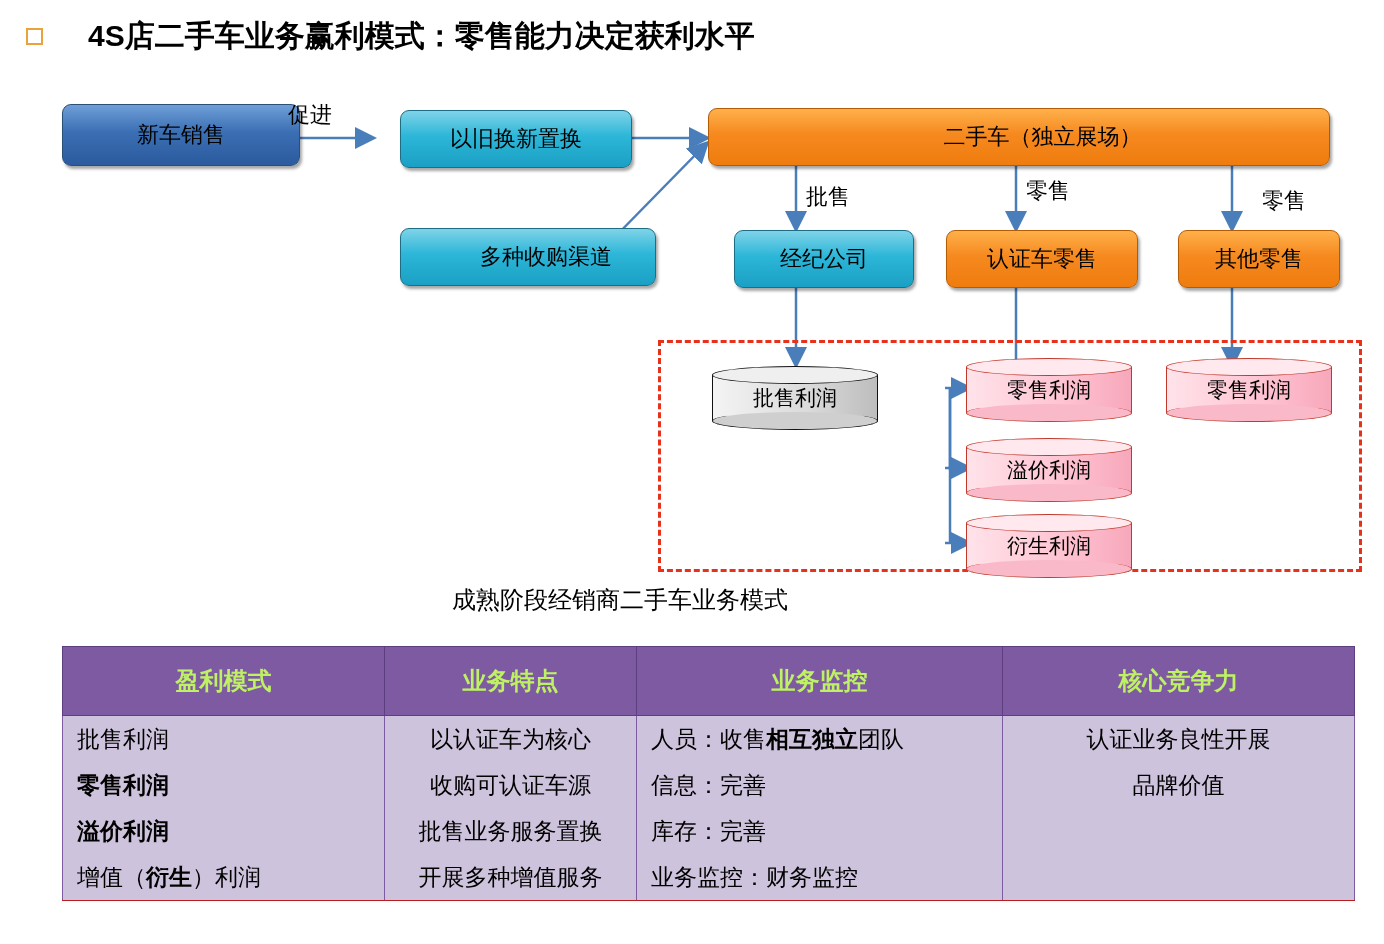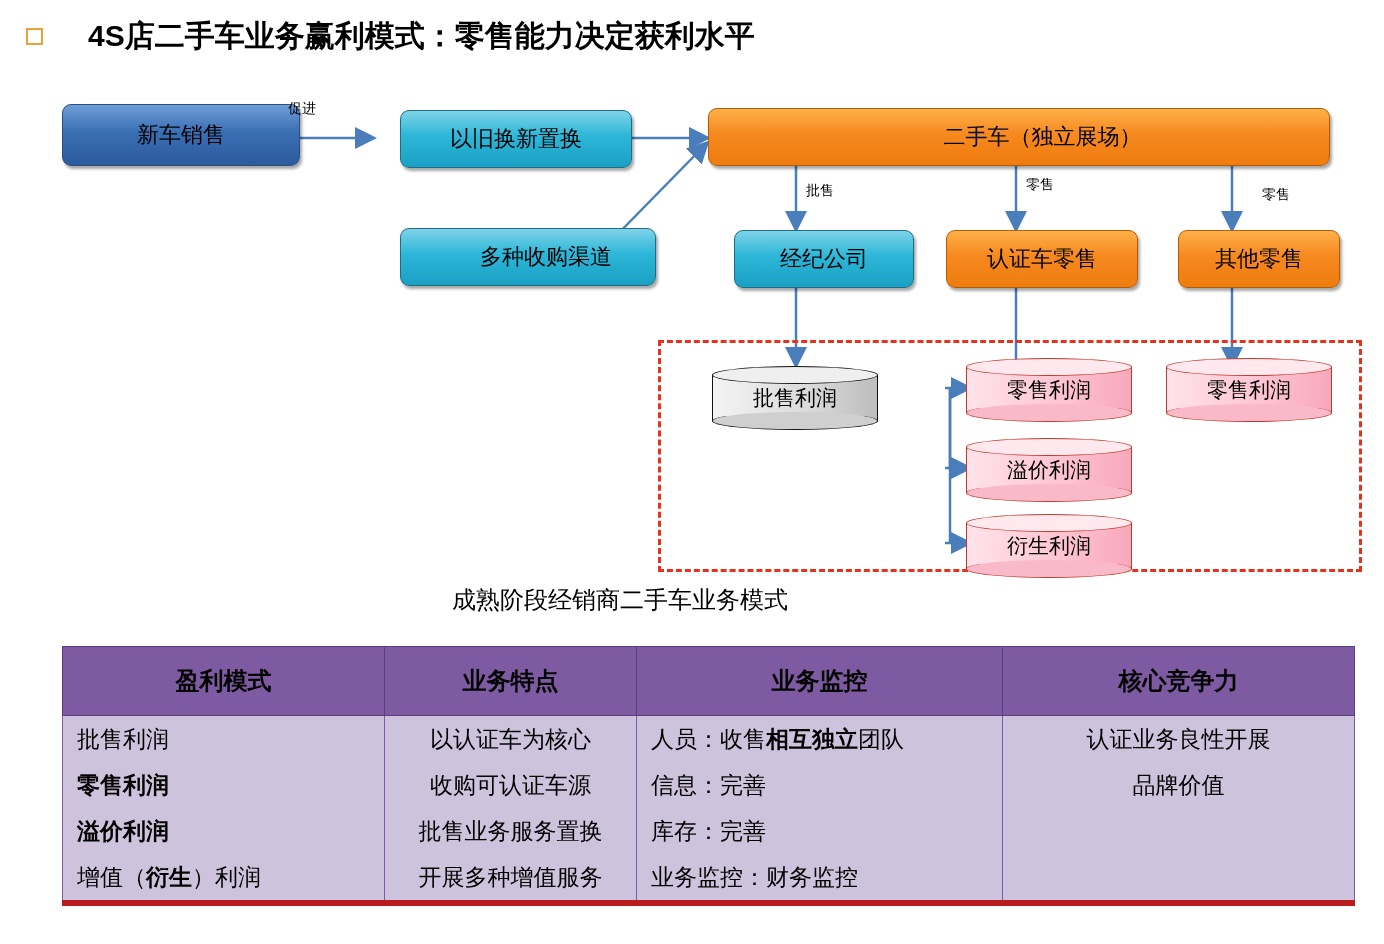--- a/index.html
+++ b/index.html
@@ -119,21 +119,21 @@
   
   .dashed-region {
     position: absolute;
     border: 3px dashed #e8311a;
     box-sizing: border-box;
   }
 
   
   .edge-label {
     position: absolute;
-    font-size: 14px;
+    font-size: 22px;
     color: #000;
     white-space: nowrap;
   }
 
   .caption {
     position: absolute;
     font-size: 24px;
     color: #000;
     white-space: nowrap;
   }
@@ -151,39 +151,39 @@
   .matrix {
     position: absolute;
     left: 62px;
     top: 646px;
     width: 1292px;
     border-collapse: collapse;
     table-layout: fixed;
   }
   .matrix th {
     background: #7E5AA2;
-    color: #000000;
+    color: #bef264;
     font-size: 24px;
     font-weight: bold;
     height: 66px;
     border: 1px solid #5d3f80;
     text-align: center;
   }
   .matrix td {
     background: #CEC3DC;
     color: #000000;
     font-size: 23px;
     height: 46px;
     border-left: 1px solid #7E5AA2;
     border-right: 1px solid #7E5AA2;
     padding: 0 14px;
     vertical-align: middle;
     white-space: nowrap;
   }
-  .matrix tr:last-child td { border-bottom: 6px solid #b91c1c; }
+  .matrix tr:last-child td { border-bottom: 1px solid #b91c1c; }
   .matrix td.c0 { text-align: left; }
   .matrix td.c1 { text-align: center; }
   .matrix td.c2 { text-align: left; }
   .matrix td.c3 { text-align: center; }
   .matrix td b { font-weight: bold; }
 </style>
 </head>
 <body>
 
 <div class="title-bullet"></div>

